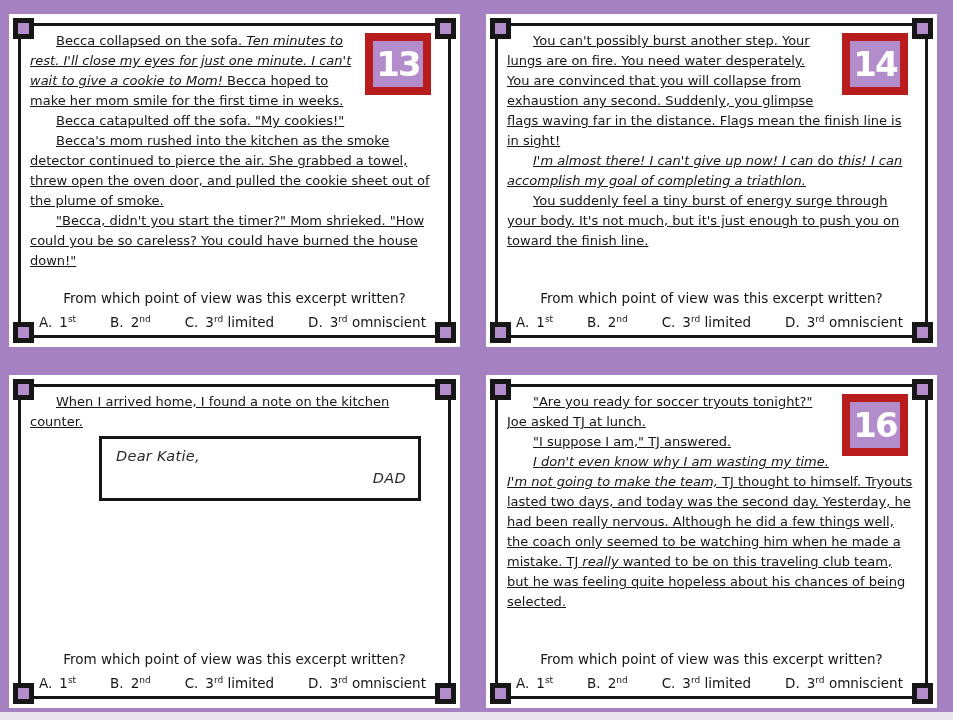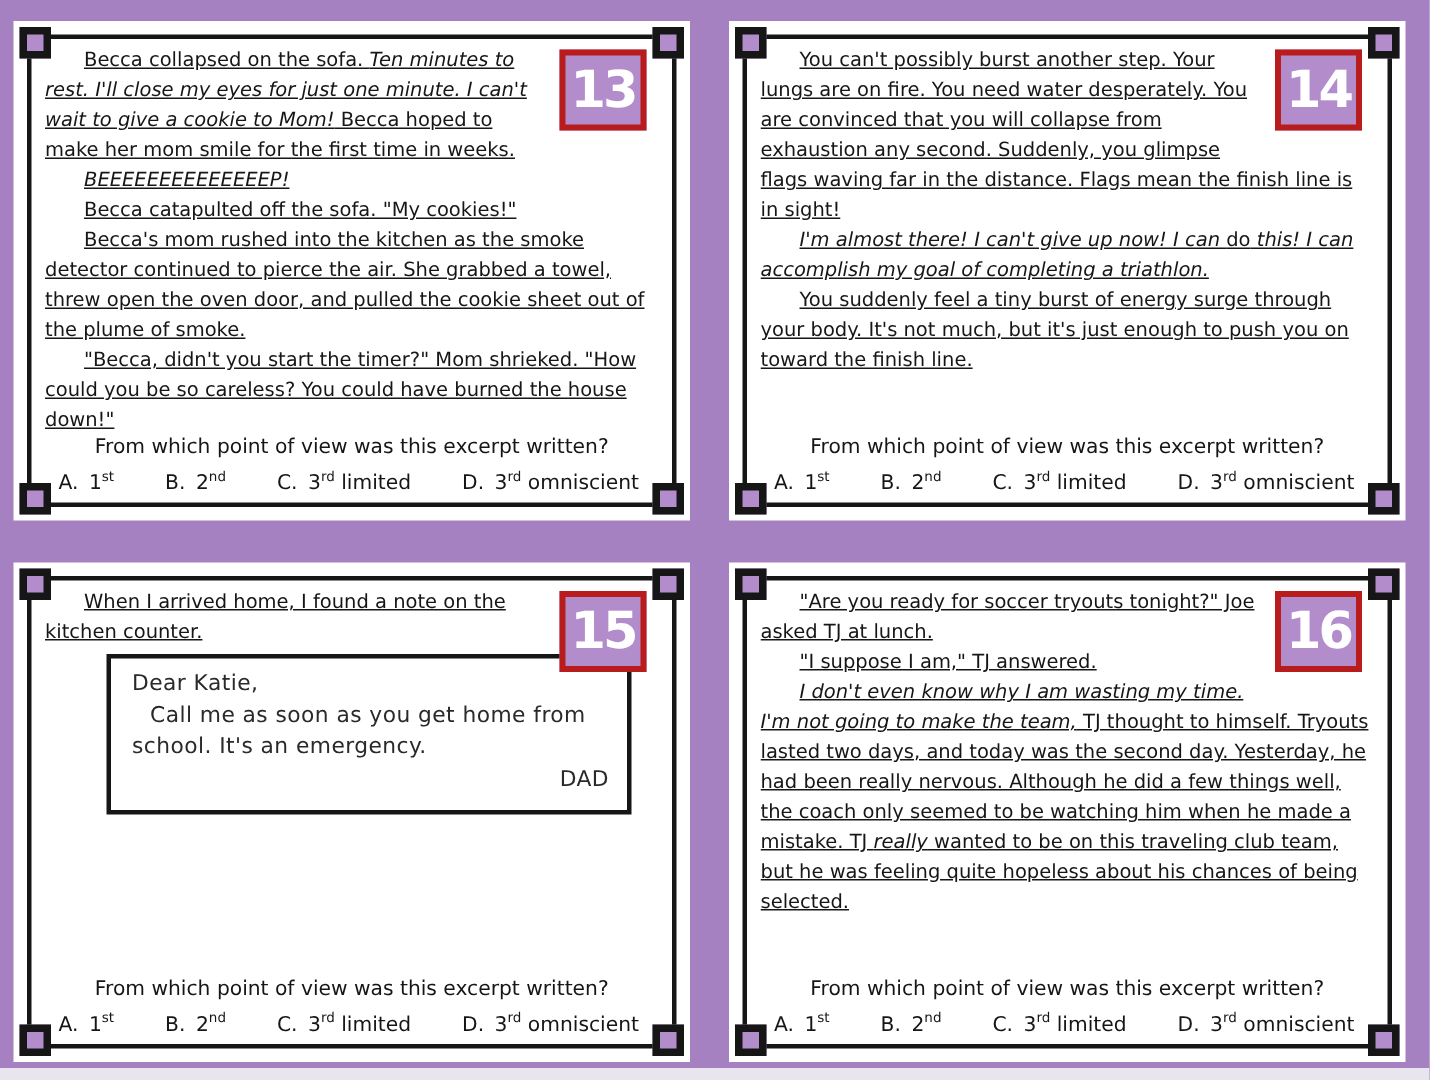--- a/index.html
+++ b/index.html
@@ -38,35 +38,36 @@
   .content{
     position:absolute;left:21px;top:17px;right:21px;bottom:60px;
     font-size:13px;line-height:20px;
     overflow:hidden;
   }
   .badge{
     float:right;
     width:50px;height:46px;
     margin:2px 8px 8px 12px;
     background:#b38ccb;
-    border:4px solid #b91c1c;
+    border:8px solid #b91c1c;
     display:flex;align-items:center;justify-content:center;
     color:#ffffff;
     font-size:34px;font-weight:bold;letter-spacing:-2px;
     font-family:"DejaVu Sans", sans-serif;
   }
   .paras p{margin:0;text-indent:26px;text-decoration:underline;}
   .it{font-style:italic;}
   .note{
     border:3px solid #161616;
-    margin:4px 18px 6px 41px;
+    margin:4px 18px 6px 69px;
     padding:7px 12px 9px 14px;
     font-size:14.5px;line-height:21px;
     letter-spacing:0.3px;
     color:#2a2a2a;
+    font-style:italic;
   }
   .note .note-body{text-indent:12px;}
   .note .note-sig{text-align:right;padding-top:1px;}
   .question{
     position:absolute;left:0;right:0;bottom:41px;
     text-align:center;
     font-size:13.5px;
   }
   .answers{
     position:absolute;left:30px;right:34px;bottom:17px;
@@ -90,21 +91,20 @@
     <div class="corner tl"></div>
     <div class="corner tr"></div>
     <div class="corner bl"></div>
     <div class="corner br"></div>
     <div class="content">
       <div class="badge">
         <span class="badge-num">13</span>
       </div>
       <div class="paras">
             <p><span>Becca collapsed on the sofa. </span><span class="it">Ten minutes to rest. I'll close my eyes for just one minute. I can't wait to give a cookie to Mom!</span><span> Becca hoped to make her mom smile for the first time in weeks.</span></p>
-            <p><span class="it">BEEEEEEEEEEEEEEP!</span></p>
             <p><span>Becca catapulted off the sofa. "My cookies!"</span></p>
             <p><span>Becca's mom rushed into the kitchen as the smoke detector continued to pierce the air. She grabbed a towel, threw open the oven door, and pulled the cookie sheet out of the plume of smoke.</span></p>
             <p><span>"Becca, didn't you start the timer?" Mom shrieked. "How could you be so careless? You could have burned the house down!"</span></p>
           </div>
     </div>
     <div class="question">From which point of view was this excerpt written?</div>
     <div class="answers">
           <span class="ans"><span class="letter">A.</span><span>1</span><sup>st</sup></span>
           <span class="ans"><span class="letter">B.</span><span>2</span><sup>nd</sup></span>
           <span class="ans"><span class="letter">C.</span><span>3</span><sup>rd</sup> limited</span>
@@ -137,28 +137,24 @@
         </div>
   </div>
 
   <div class="card c15">
     <div class="frame"></div>
     <div class="corner tl"></div>
     <div class="corner tr"></div>
     <div class="corner bl"></div>
     <div class="corner br"></div>
     <div class="content">
-      <div class="badge">
-        <span class="badge-num">15</span>
-      </div>
       <div class="paras">
             <p><span>When I arrived home, I found a note on the kitchen counter.</span></p>
             <div class="note">
               <div>Dear Katie,</div>
-              <div class="note-body">Call me as soon as you get home from school. It's an emergency.</div>
               <div class="note-sig">DAD</div>
             </div>
           </div>
     </div>
     <div class="question">From which point of view was this excerpt written?</div>
     <div class="answers">
           <span class="ans"><span class="letter">A.</span><span>1</span><sup>st</sup></span>
           <span class="ans"><span class="letter">B.</span><span>2</span><sup>nd</sup></span>
           <span class="ans"><span class="letter">C.</span><span>3</span><sup>rd</sup> limited</span>
           <span class="ans"><span class="letter">D.</span><span>3</span><sup>rd</sup> omniscient</span>

